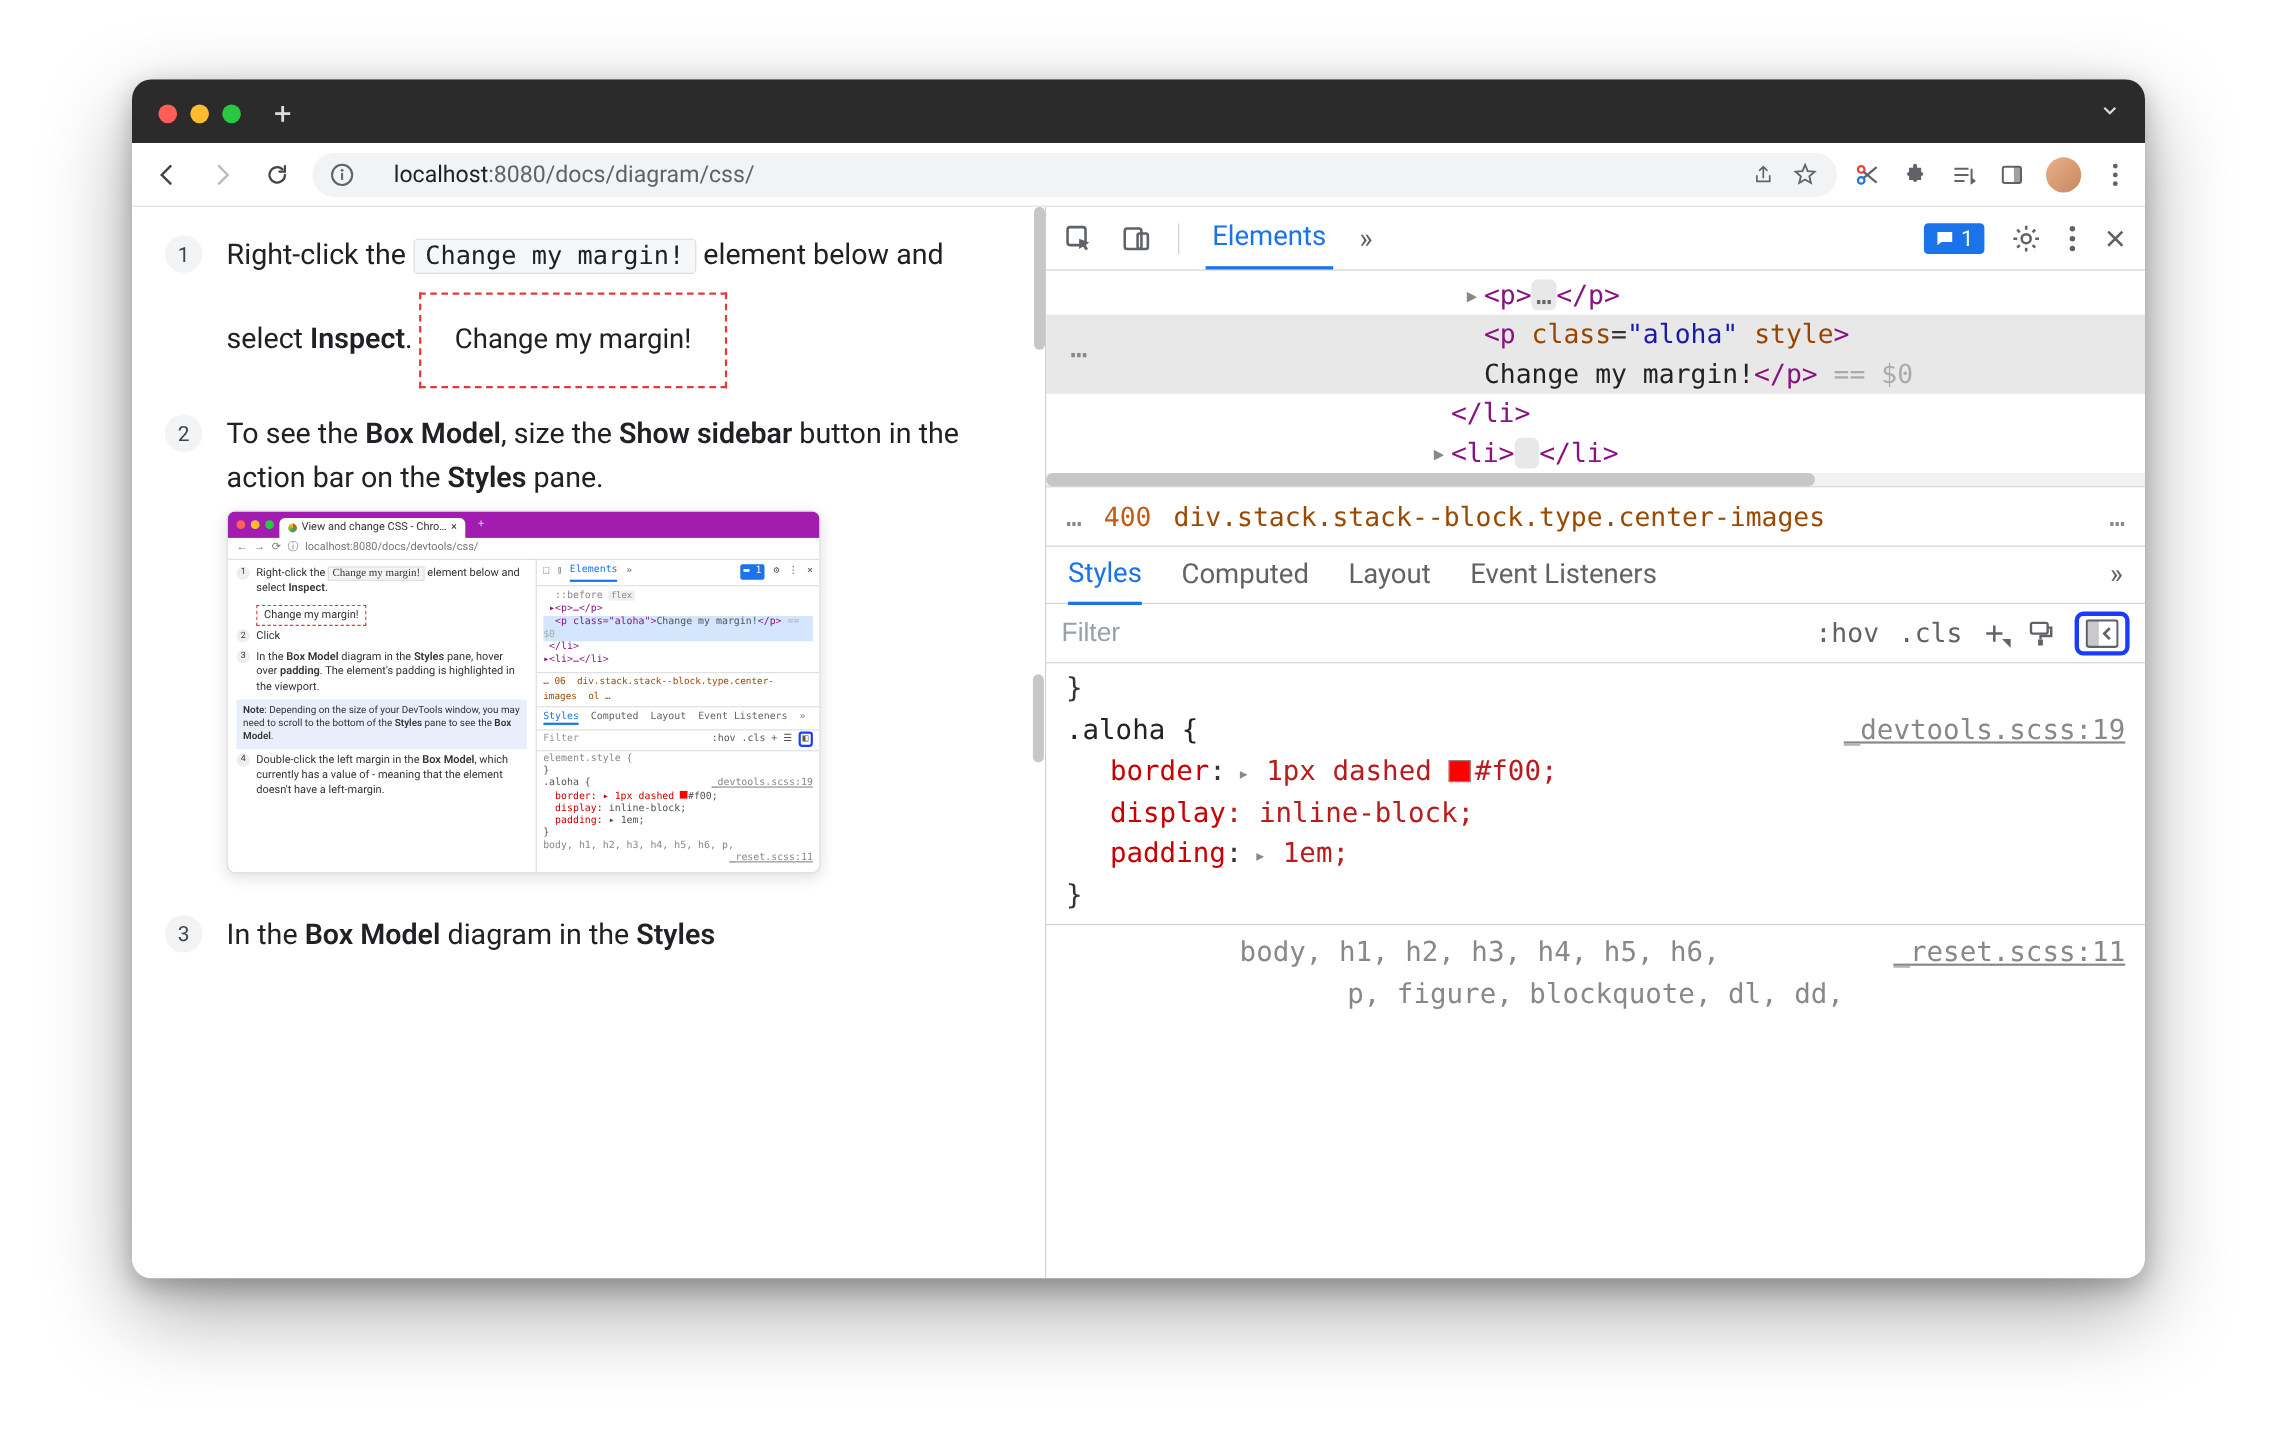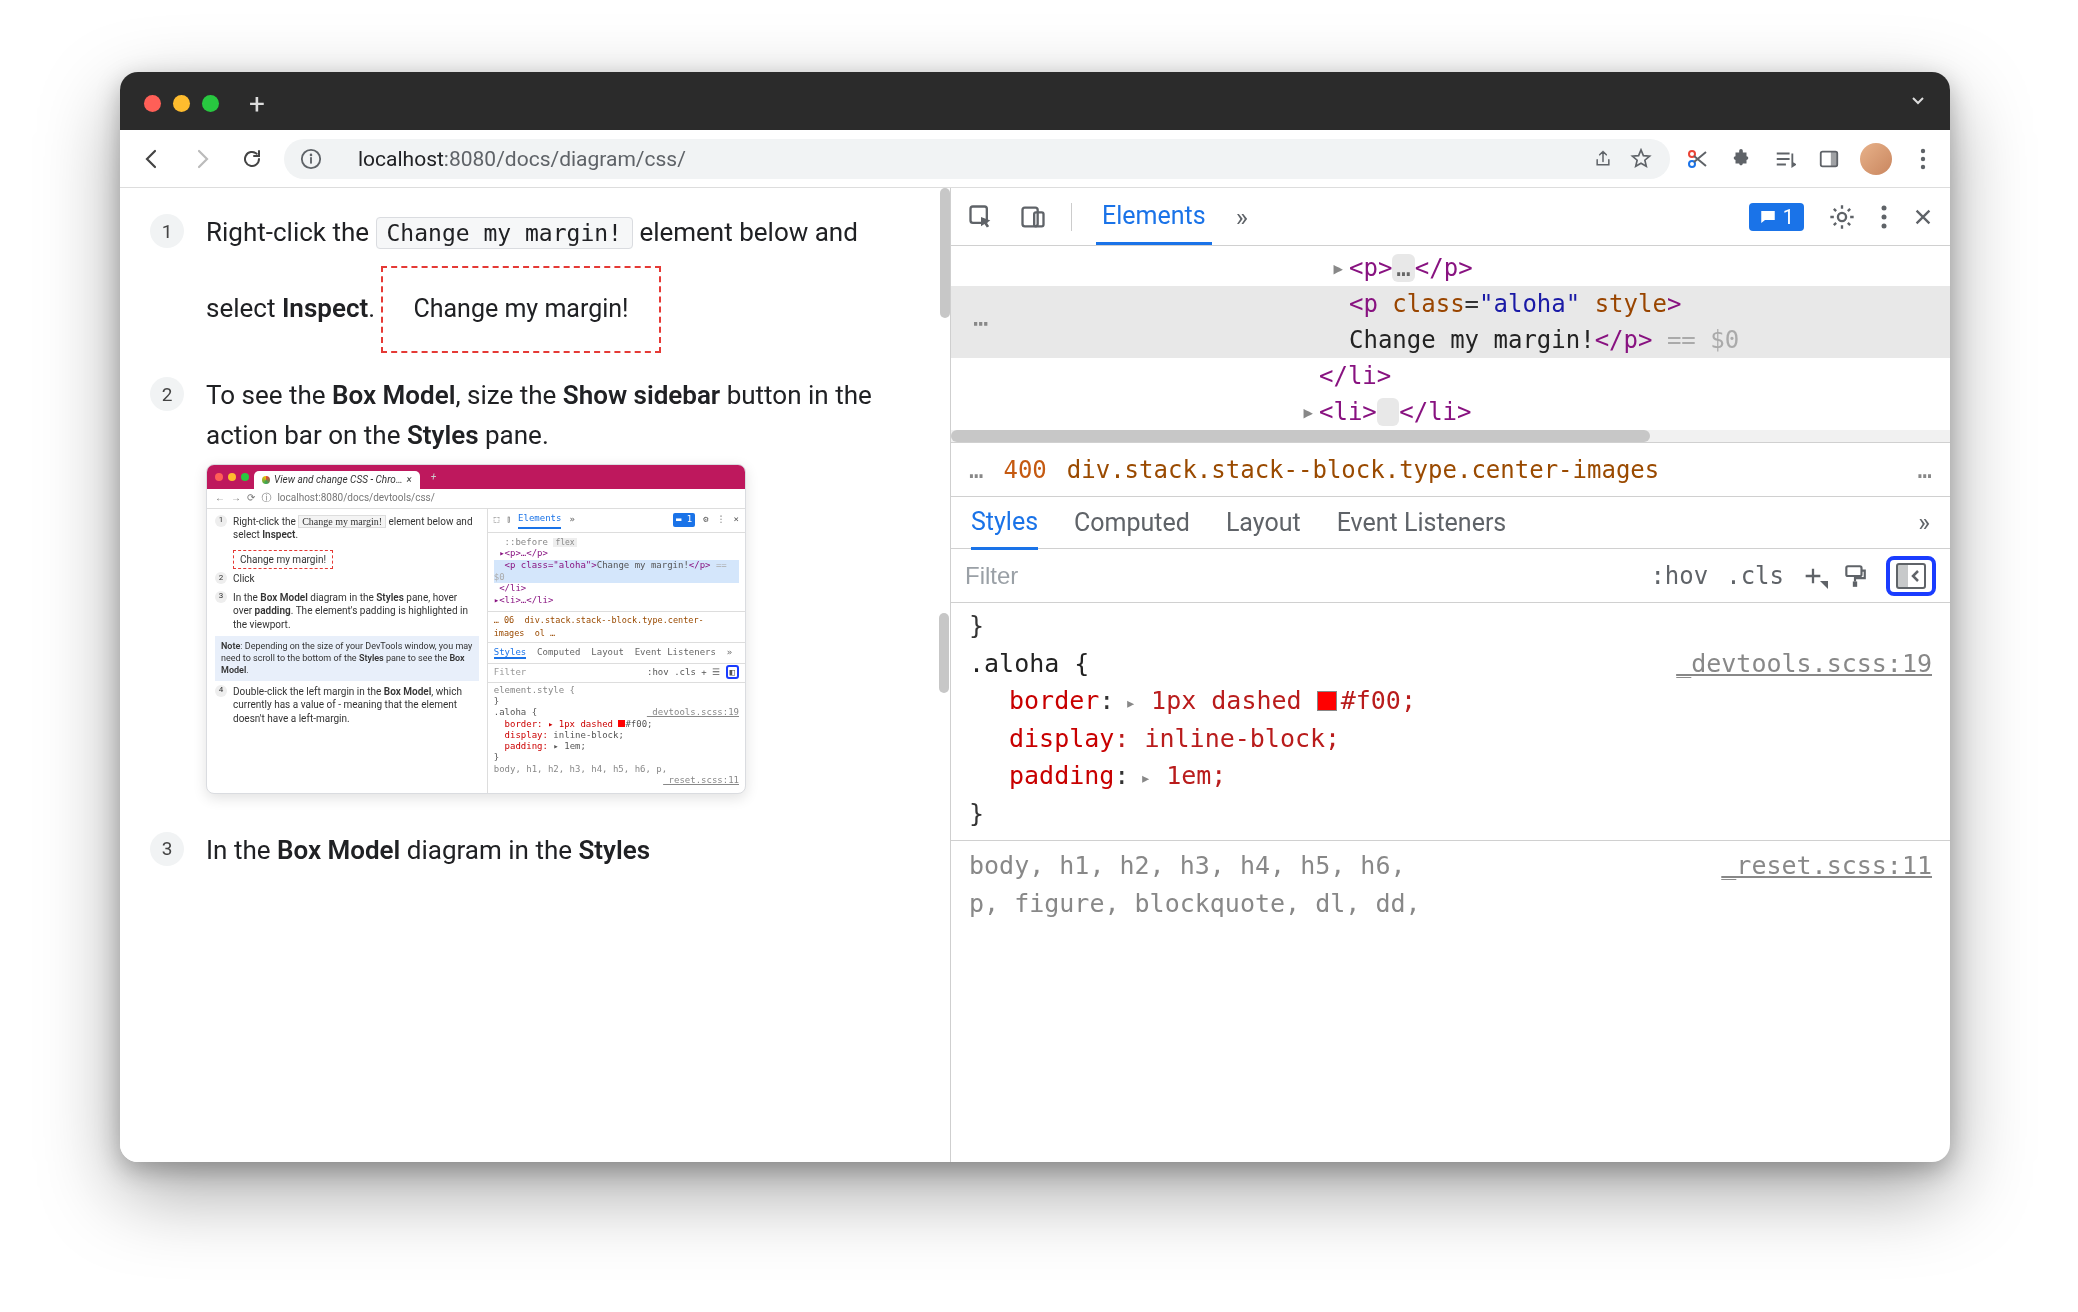--- a/index.html
+++ b/index.html
@@ -115,21 +115,21 @@
   }
   .mini-screenshot {
     width: 540px; height: 330px; margin: 8px 0 14px 0;
     border: 1px solid #dadce0; border-radius: 8px;
     box-shadow: 0 4px 14px rgba(0,0,0,.12);
     background: #fff;
     overflow: hidden;
     display:flex;flex-direction:column;
     font-size: 10px;
   }
-  .mini-top{height:24px;background:#be185d;display:flex;align-items:center;gap:5px;padding:0 8px;font-style:italic;}
+  .mini-top{height:24px;background:#a21caf;display:flex;align-items:center;gap:5px;padding:0 8px;}
   .mini-top .d{width:8px;height:8px;border-radius:50%;}
   .mini-tab{background:#fff;height:18px;border-radius:5px 5px 0 0;padding:0 8px;color:#333;display:flex;align-items:center;gap:4px;margin-top:6px;}
   .mini-omni{height:20px;border-bottom:1px solid #ddd;display:flex;align-items:center;padding:0 8px;gap:6px;color:#777;}
   .mini-body{flex:1;display:flex;}
   .mini-left{width:52%;padding:6px 8px;font-size:10px;color:#333;line-height:1.35;}
   .mini-left .ms{display:flex;gap:6px;margin-bottom:5px;}
   .mini-left .mn{width:12px;height:12px;border-radius:50%;background:#eee;font-size:8px;display:flex;align-items:center;justify-content:center;flex-shrink:0;}
   .mini-left .mbox{border:1px dashed #e53935;padding:2px 6px;display:inline-block;margin:3px 0;}
   .mini-left .note{background:#e8effa;padding:4px 6px;margin:4px 0;font-size:9px;color:#333;}
   .mini-right{flex:1;border-left:1px solid #ddd;font-family:Menlo,monospace;font-size:9px;color:#555;display:flex;flex-direction:column;}
@@ -213,21 +213,21 @@
   }
   .rule-block { margin-bottom: 8px; }
   .rule-sel { color: #222; }
   .rule-src { float: right; color: #888; text-decoration: underline; }
   .rule-prop { padding-left: 40px; }
   .prop-name { color: #c80000; }
   .prop-val { color: #b91c1c; }
   .swatch { display:inline-block;width:20px;height:20px;background:#f00;vertical-align:-2px;margin-right:4px;border:1px solid #888;}
   .expand-tri { color:#888; font-size:18px; }
   .dt-rules hr{border:none;border-top:1px solid #d0d0d0;margin:6px -18px;}
-  .gray-sel{color:#888;}
+  .gray-sel{color:#888;text-align:center;}
   .vscroll{position:absolute;left:-12px;top:10px;width:10px;height:80px;background:#c7c7c7;border-radius:5px;}
   svg { display: block; }
 </style>
 </head>
 <body>
 
 <div class="window">
 
   <div class="tabbar">
     <div class="traffic">

